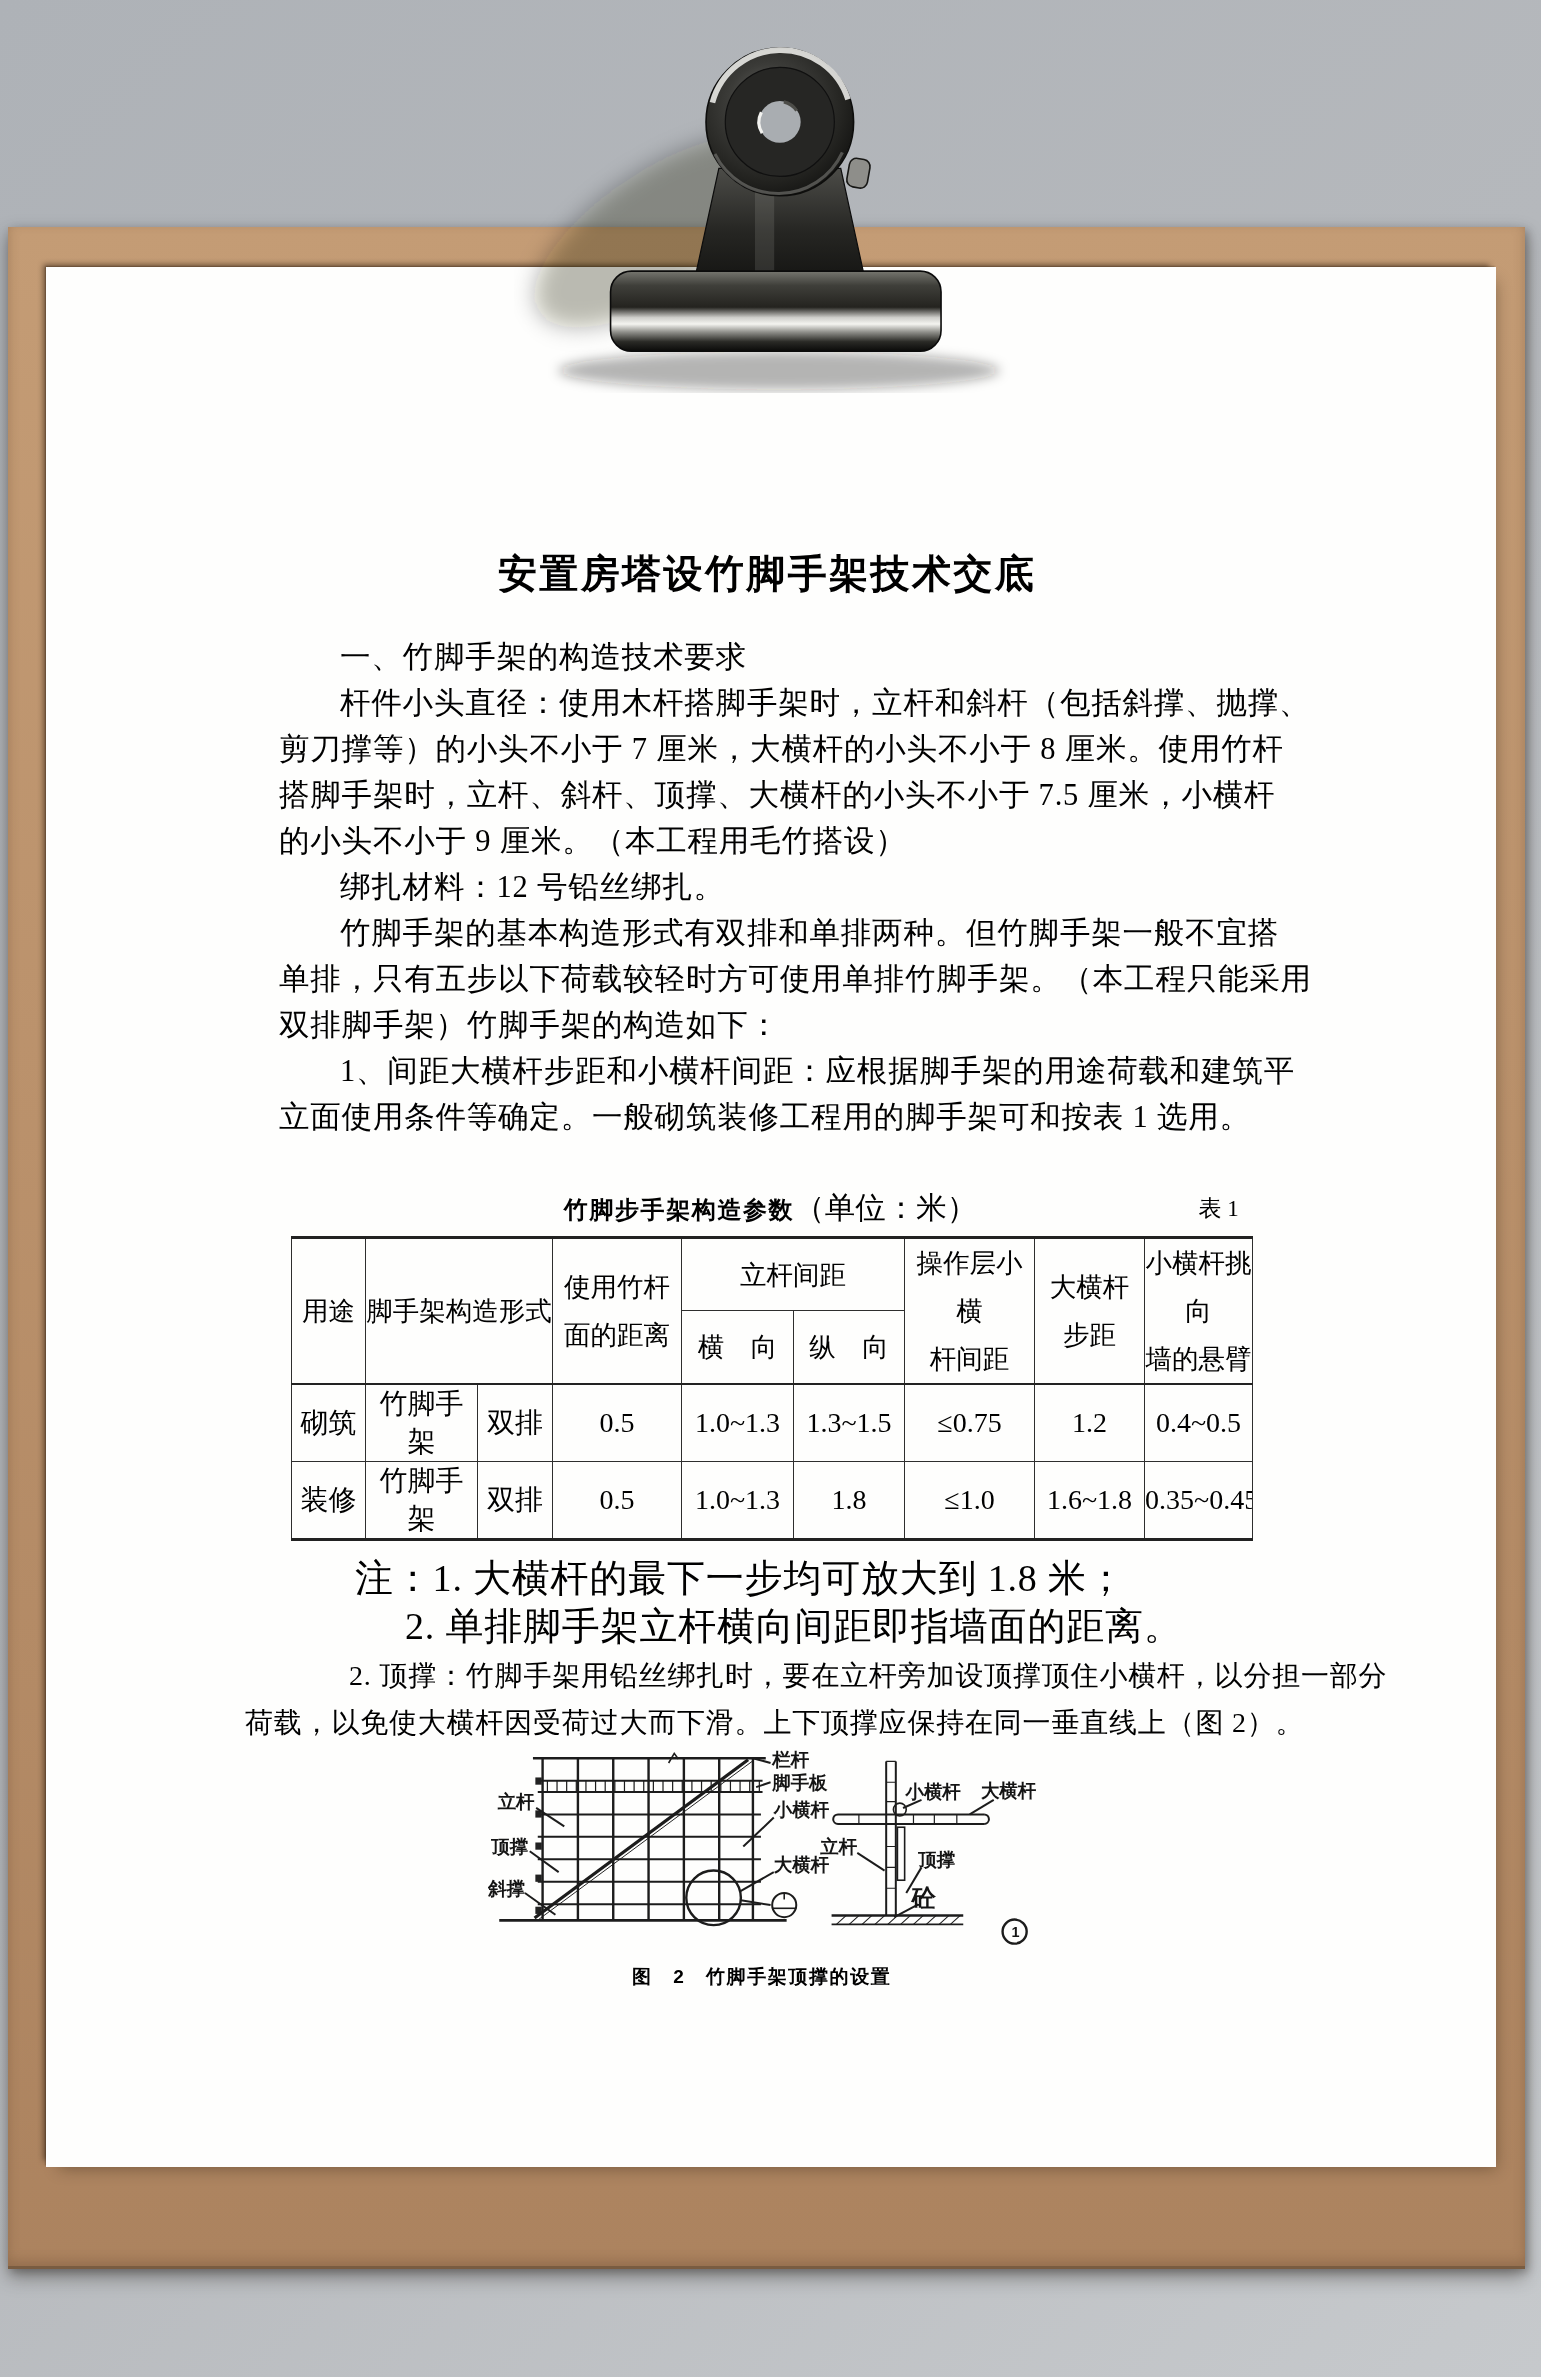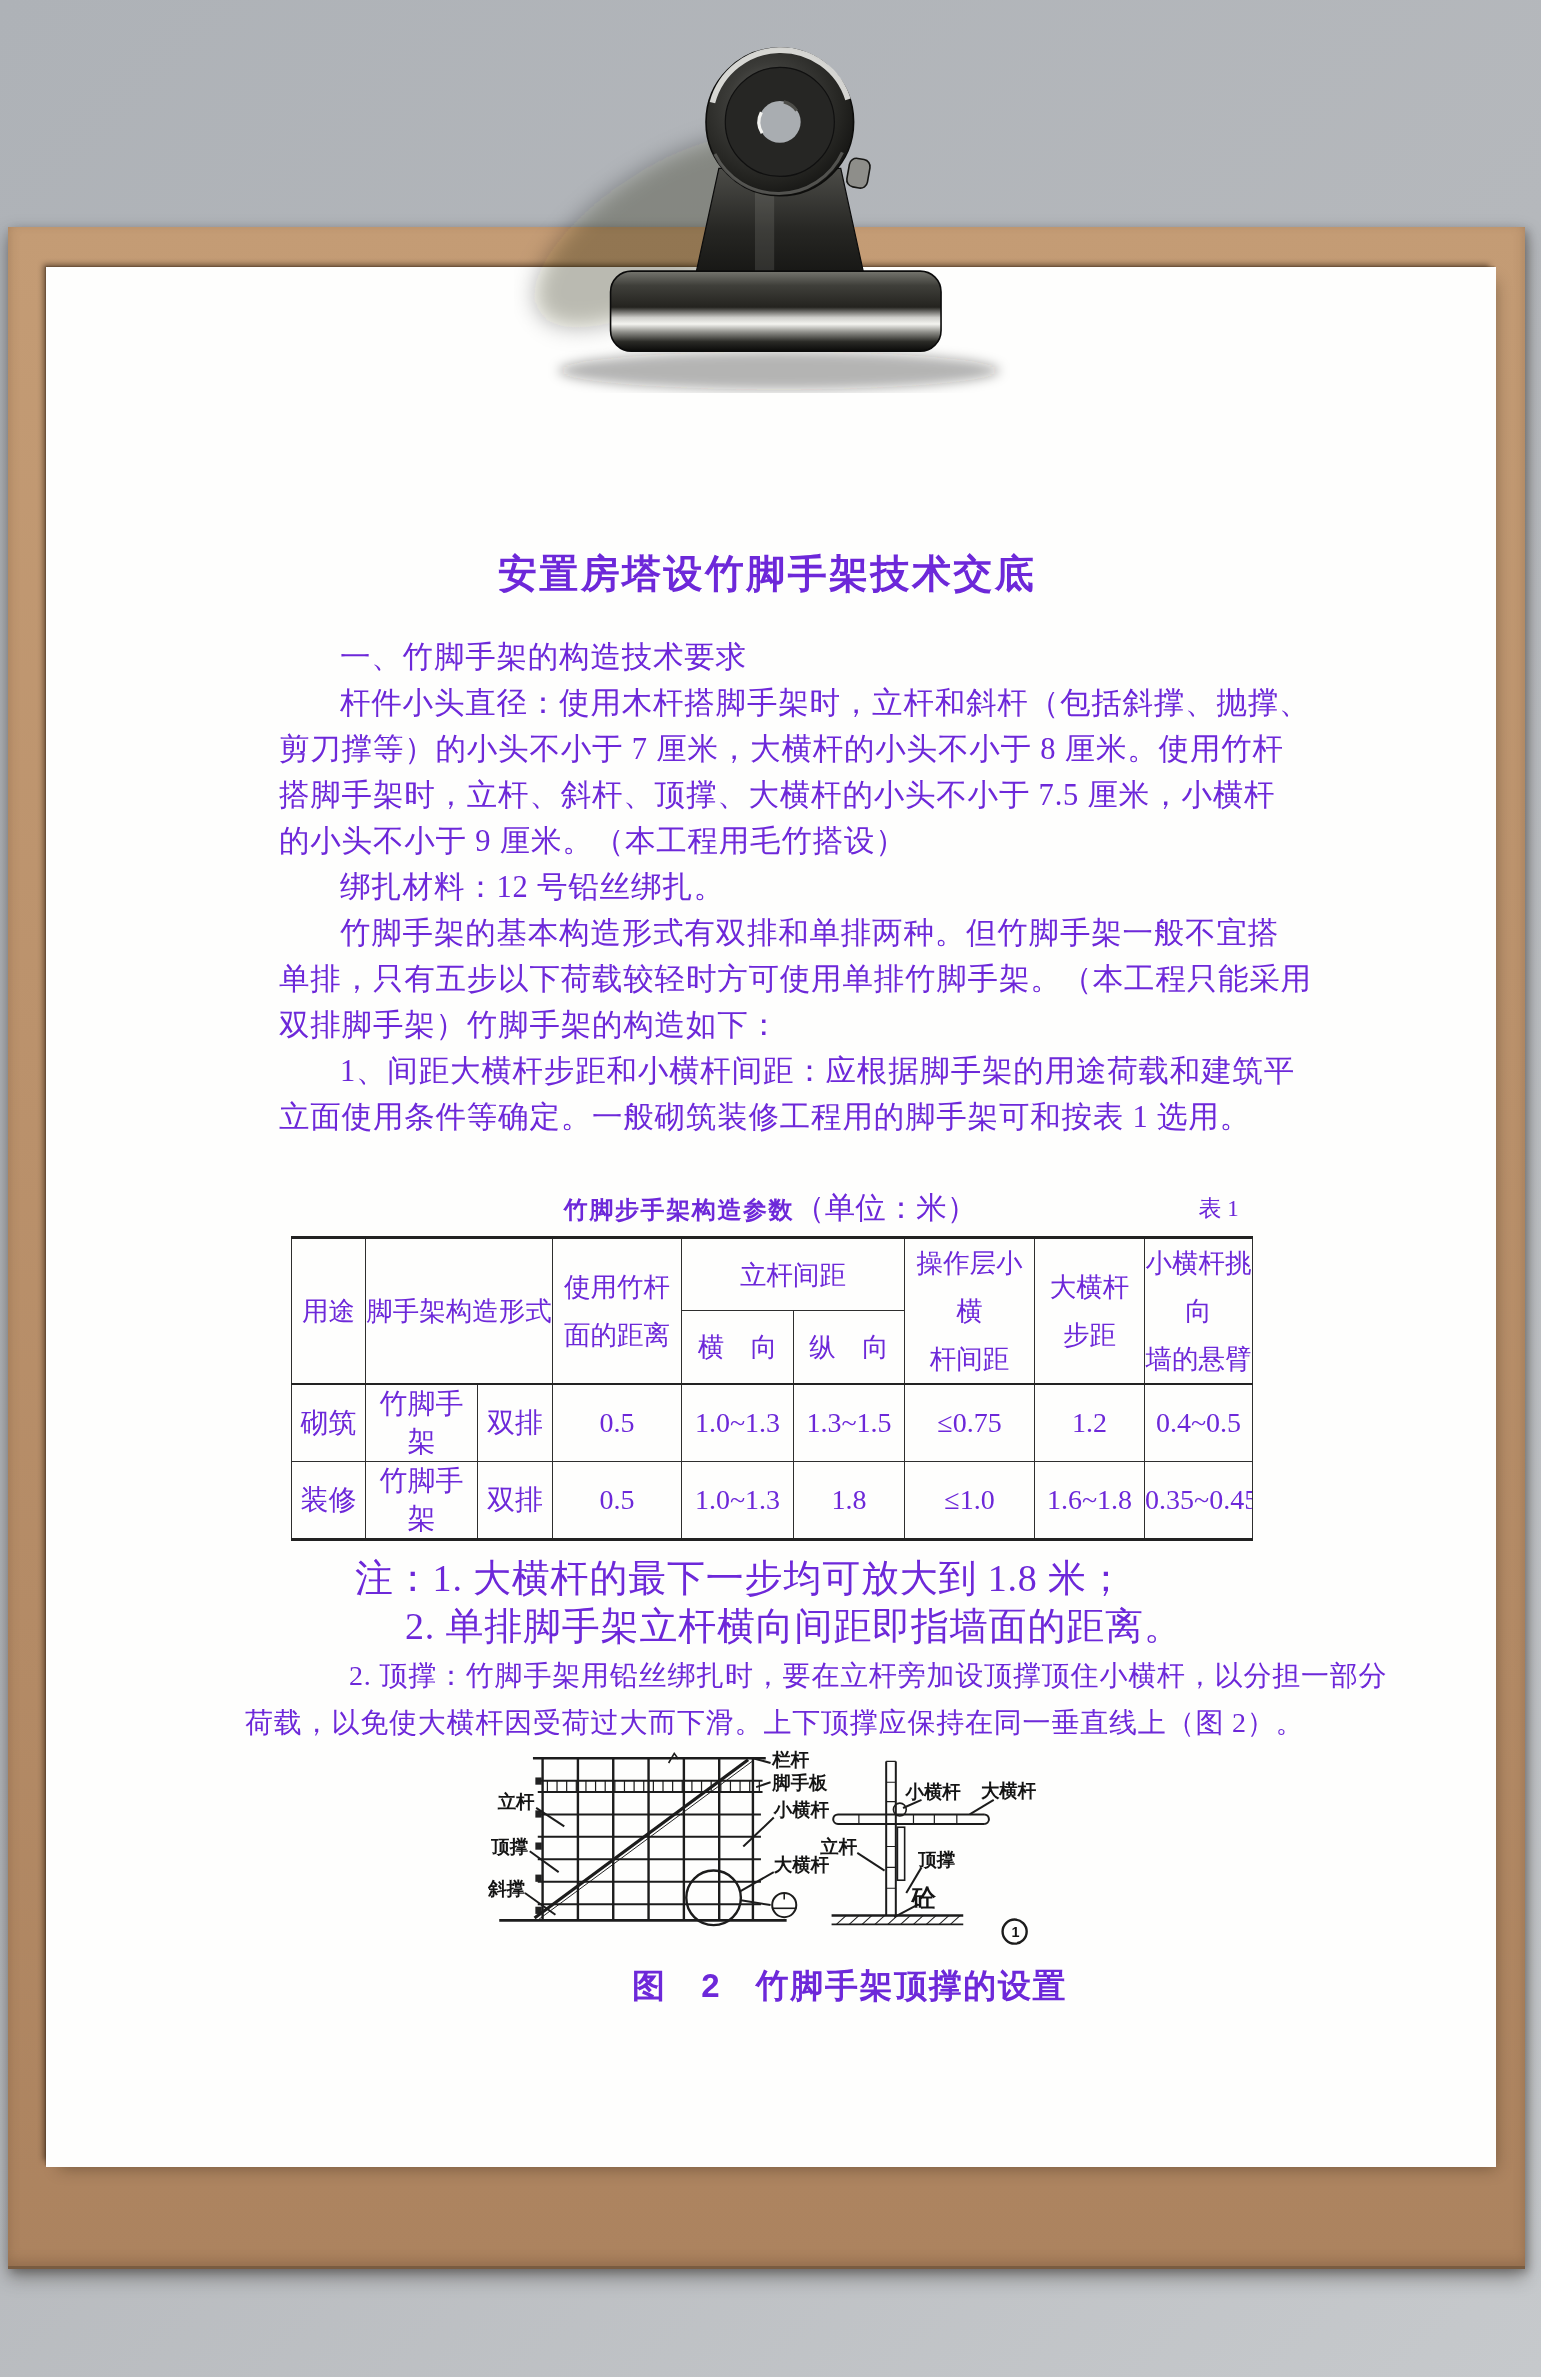--- a/index.html
+++ b/index.html
@@ -1,18 +1,18 @@
 <!DOCTYPE html>
 <html style="font-size:13px"><head>
 <meta charset="utf-8">
 <style>
   html,body{margin:0;padding:0;background:#9da0a4;}
   .stage{position:relative;width:1541px;height:2377px;overflow:hidden;
     background:linear-gradient(135deg,#aeb2b7 0%,#b5b8bc 45%,#c6c9cc 100%);
-    font-family:"Liberation Serif","DejaVu Serif",serif;color:#6d28d9;}
+    font-family:"Liberation Serif","DejaVu Serif",serif;color:#000000;}
   .board{position:absolute;left:8px;top:227px;width:1517px;height:2039px;
     background:linear-gradient(180deg,#c49c75 0%,#bb926c 40%,#ac835f 100%);
     box-shadow:0 8px 17.7px rgba(20,14,8,.38), 3.2px 3.2px 8px rgba(20,14,8,.25), inset 0 -4.8px 11.2px rgba(90,60,35,.30);
     border-bottom:3.2px solid rgba(60,40,22,.55);}
   .paper{position:absolute;left:46px;top:267px;width:1450px;height:1900px;background:#fefefd;
     box-sizing:border-box;padding:283px 241px 0 233px;
     box-shadow:-4.8px -4.8px 5.6px -1.6px rgba(40,26,12,.55), -0.8px -0.8px 1.6px rgba(40,26,12,.45), 6.4px 8px 14.4px -6.4px rgba(30,20,10,.35);}
   .doc-title{font-size:39px;font-weight:700;line-height:47px;text-align:center;letter-spacing:2.4px;}
   .body-text{margin-top:37px;font-size:30.5px;letter-spacing:0.8px;}
   .line{line-height:46px;white-space:nowrap;}
@@ -30,21 +30,21 @@
   table.params tbody tr{height:47px;}
   .hcell-line{line-height:48px;}
   .notes{margin-top:13px;font-size:38px;letter-spacing:0.8px;}
   .note-1{margin-left:76px;line-height:48px;white-space:nowrap;}
   .note-2{margin-left:126px;line-height:48px;white-space:nowrap;}
   .support{margin:1.6px -48px 0 -34px;font-size:28px;letter-spacing:0.8px;}
   .support .line{line-height:47px;}
   .support .line:first-child{text-indent:104px;}
   .figure-wrap{margin:4.8px 0 0 209px;width:578px;}
   .figure-caption{margin:13px 0 0 353px;font-family:"Liberation Sans","DejaVu Sans",sans-serif;
-    font-weight:700;font-size:33px;letter-spacing:1.6px;}
+    font-weight:700;font-size:19px;letter-spacing:1.6px;}
   .fig-label{font:600 23px "Liberation Sans","DejaVu Sans",sans-serif;fill:#141414;}
   .fig-label-big{font:600 30px "Liberation Sans","DejaVu Sans",sans-serif;fill:#141414;}
   .fig-mark{font:700 18px "Liberation Sans","DejaVu Sans",sans-serif;fill:#141414;}
   svg.clip{position:absolute;left:514px;top:16px;width:522px;height:377px;}
 </style>
 </head>
 <body>
 
 <div class="stage">
   <div class="board"></div>

